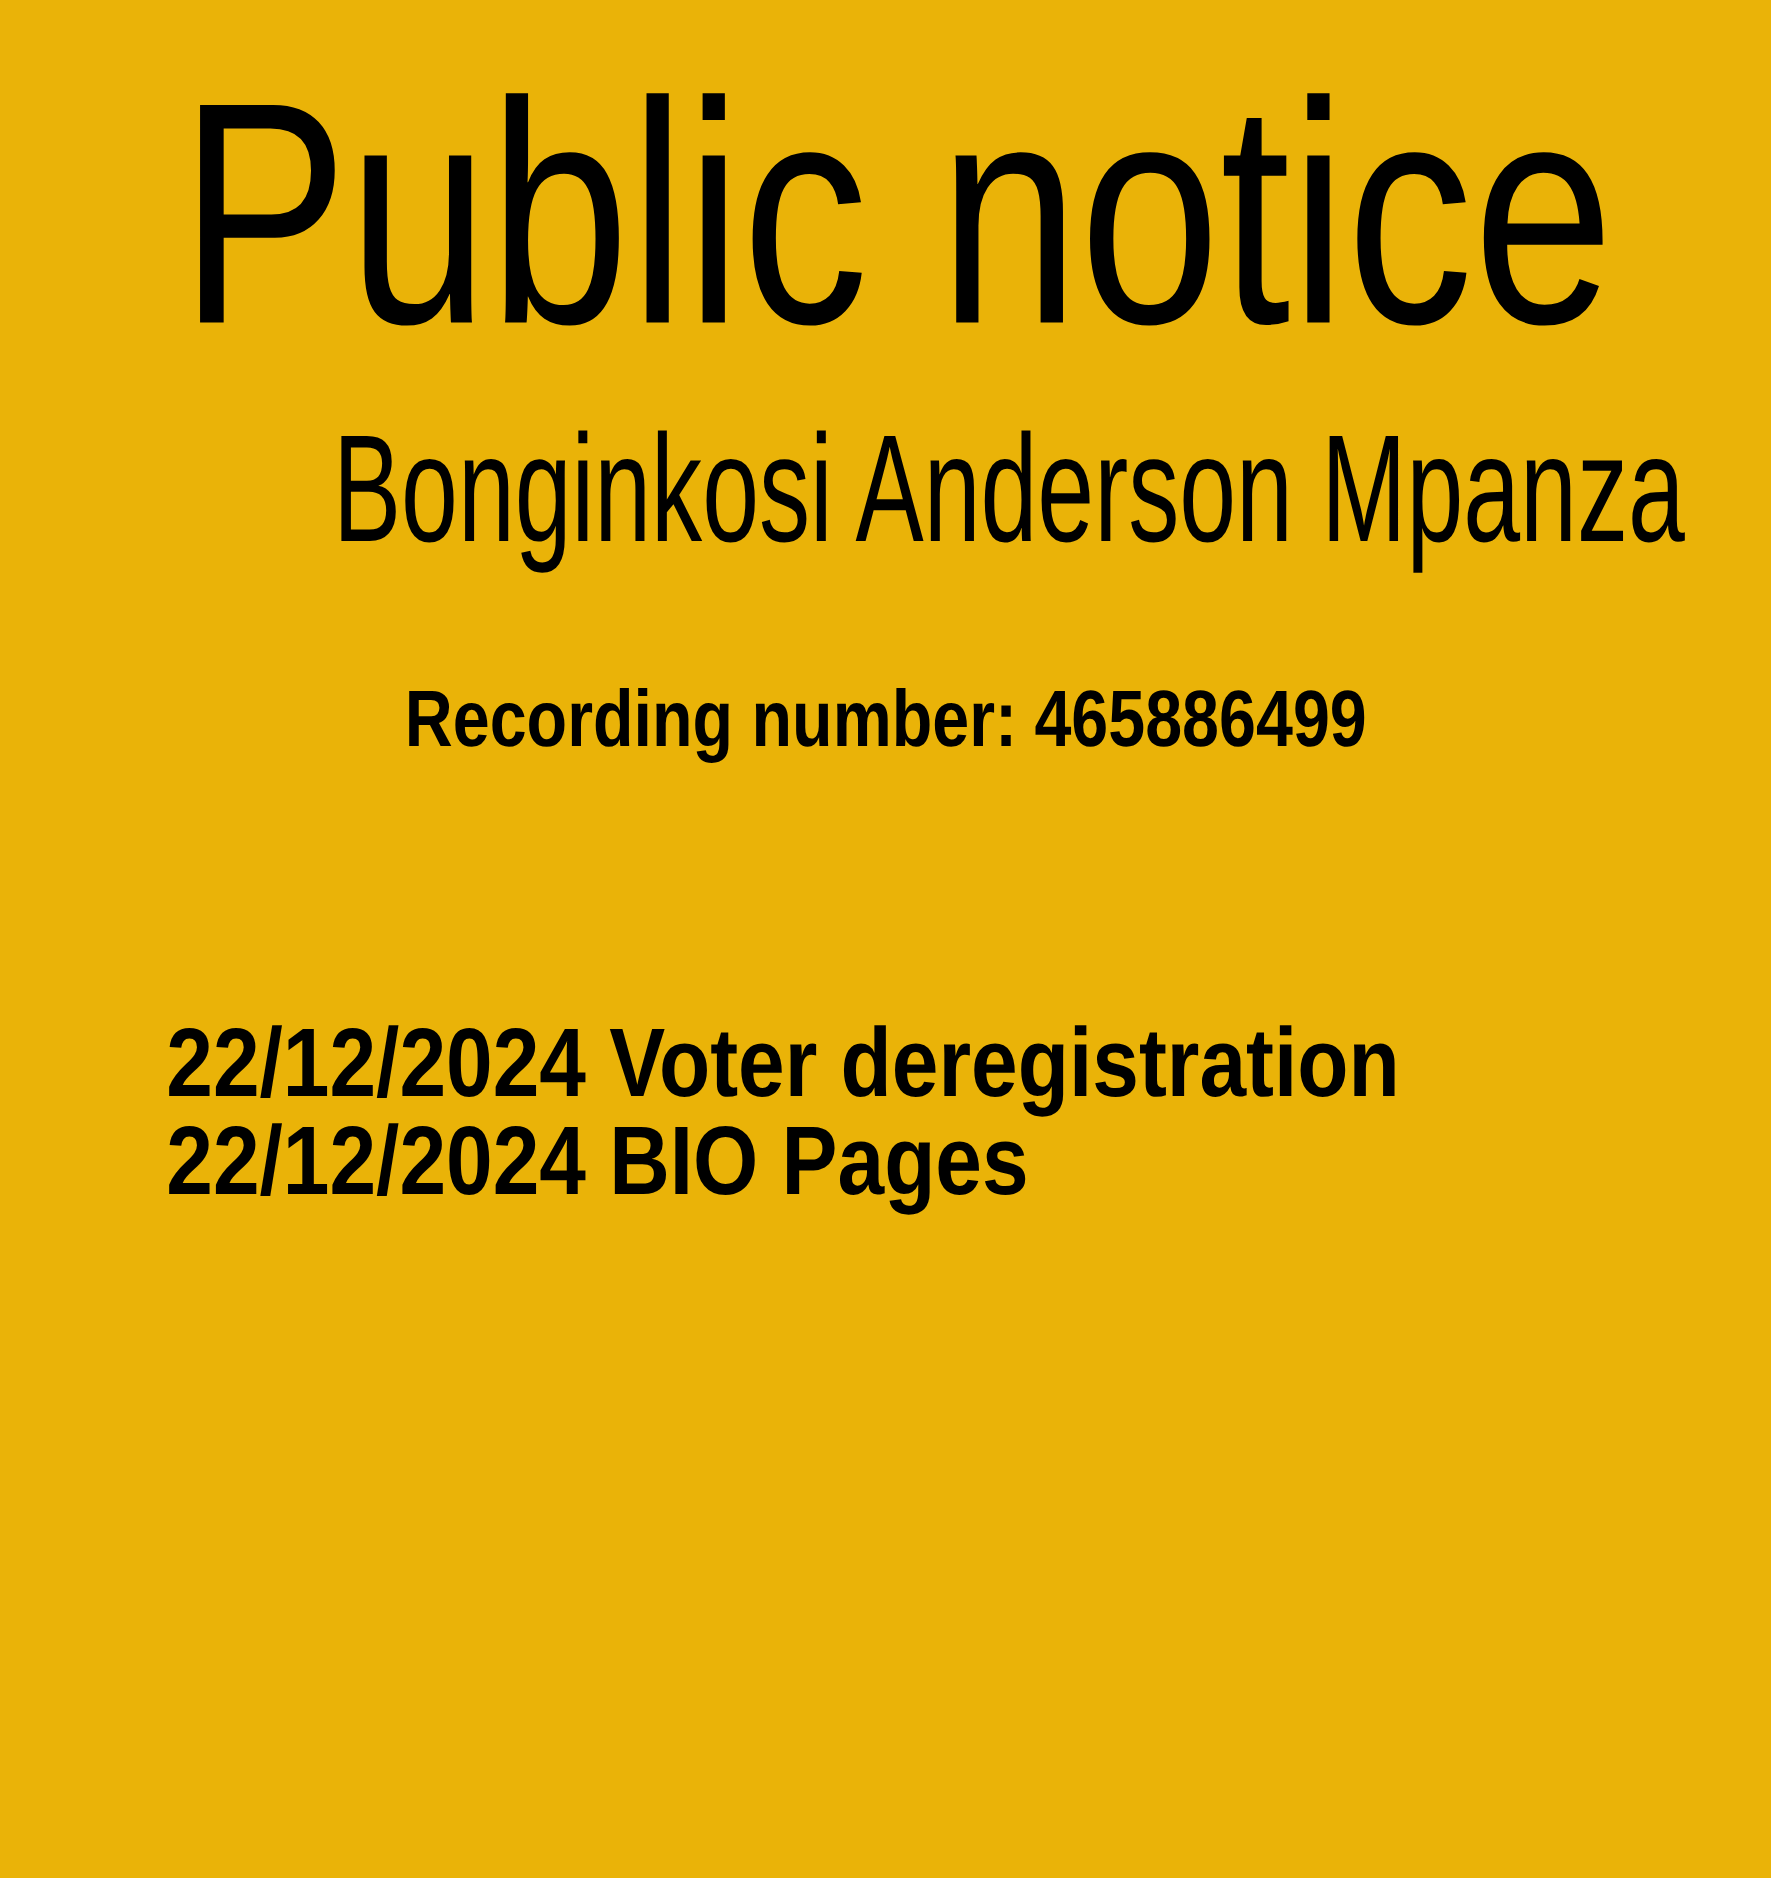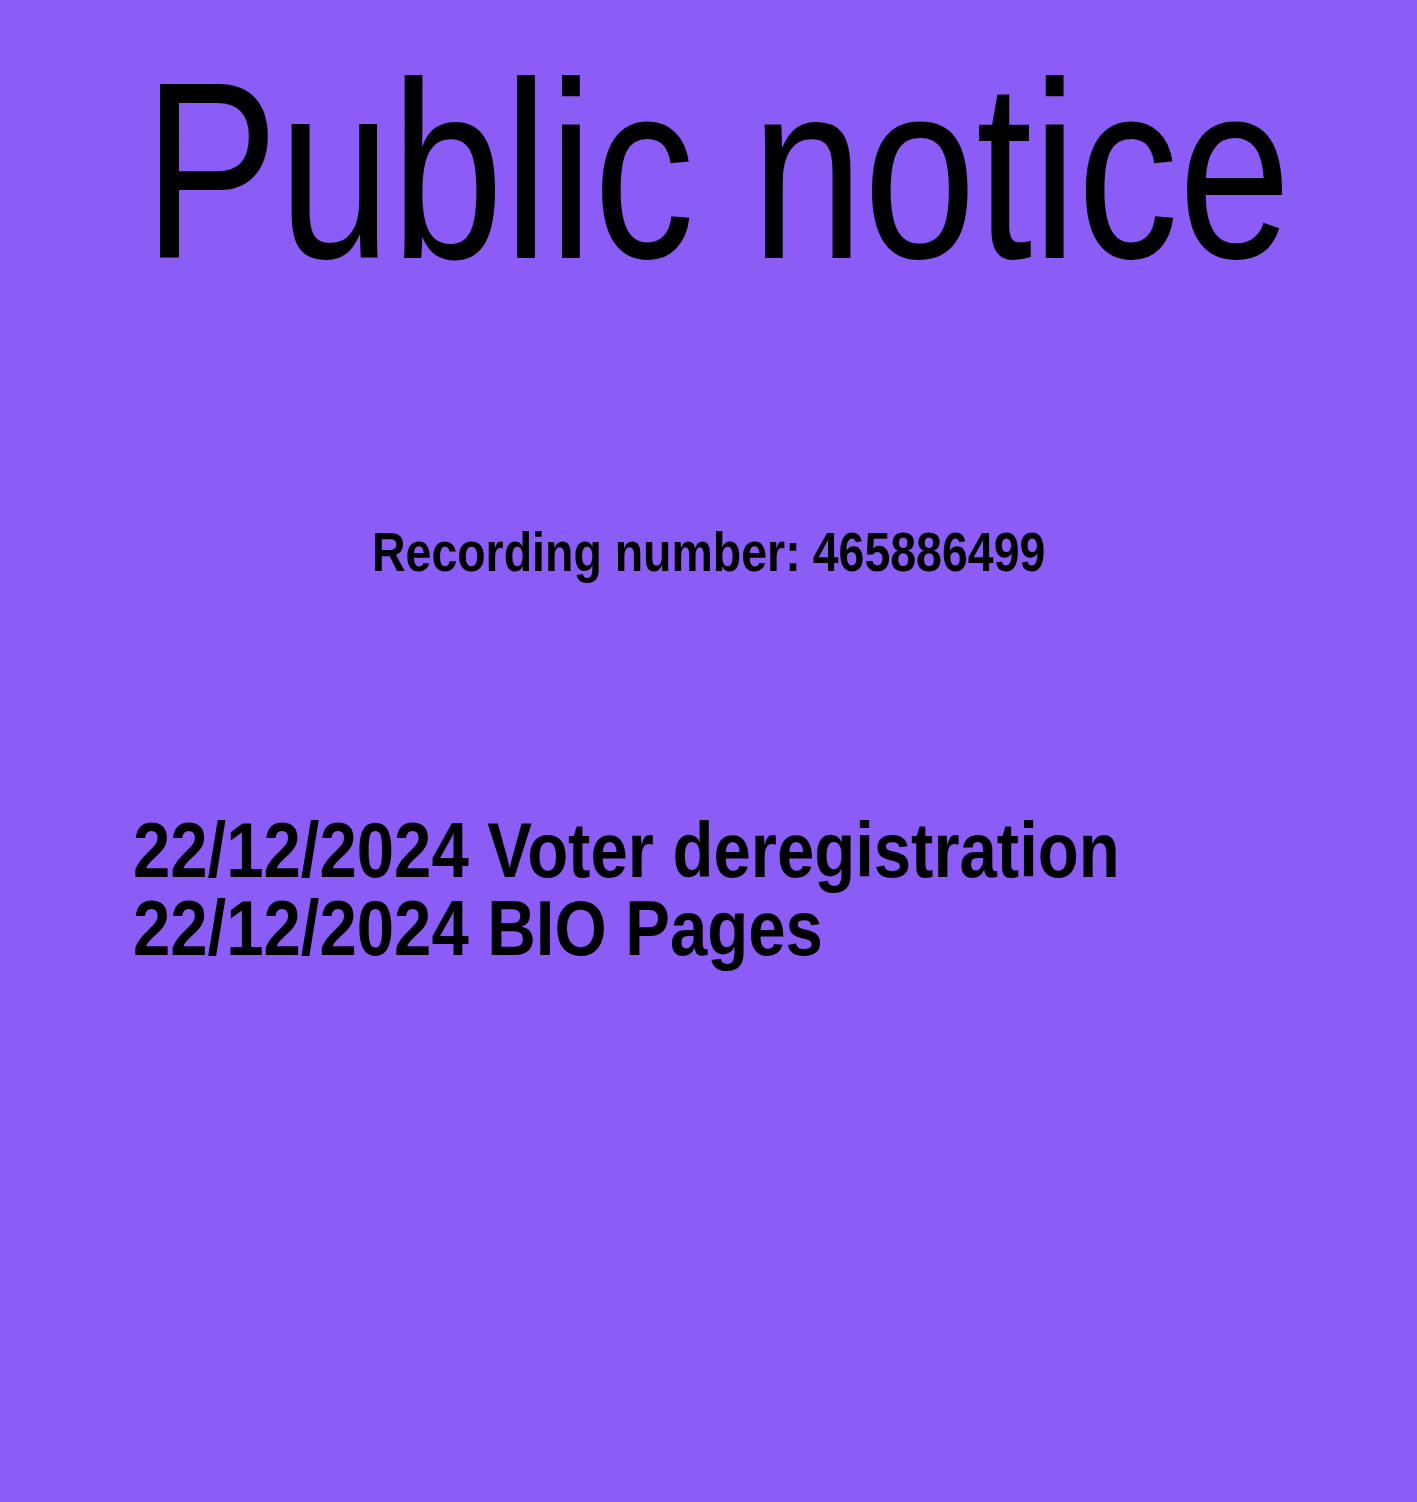--- a/index.html
+++ b/index.html
@@ -5,37 +5,37 @@
   :root{
     --ink:#000000;
     --teal:#176a6b;
     --red:#e8141c;
   }
   html,body{margin:0;padding:0;background:#ffffff;}
   .page{
     position:relative;
     width:1417px;
     height:1502px;
-    background:#8b5cf6;
+    background:#eab308;
     overflow:hidden;
     font-family:"Liberation Sans", sans-serif;
     color:var(--ink);
   }
   
   .center-row{position:absolute;left:0;width:100%;text-align:center;white-space:nowrap;}
   .scale{display:inline-block;transform-origin:center;}
   .scale-left{display:inline-block;transform-origin:left center;}
 
   .title-row{top:44px;font-size:253px;line-height:1;}
   .title-row .scale{transform:scaleX(0.80);}
 
   .name-row{top:330px;font-size:122px;line-height:1;}
   .name-row .scale{transform:scaleX(0.67);}
 
-  .recording-row{top:524px;font-size:56px;line-height:1;font-weight:bold;}
+  .recording-row{top:543px;font-size:64px;line-height:1;font-weight:bold;}
   .recording-row .scale{transform:scaleX(0.83);}
   .recording-number{margin-left:0.26em;}
 
   .heading-row{position:absolute;left:133px;top:702px;font-size:80px;line-height:1;font-weight:bold;white-space:nowrap;}
   .heading-row .scale-left{transform:scaleX(0.93);}
 
   .record-list{position:absolute;left:133px;top:812px;font-size:78px;font-weight:bold;}
   .record-row{line-height:77.5px;white-space:nowrap;}
   .record-row .scale-left{transform:scaleX(0.86);}
 
@@ -43,20 +43,23 @@
 </style>
 </head>
 <body>
 
 <div class="page">
 
   <div class="center-row title-row">
     <span class="scale">Public notice</span>
   </div>
 
+  <div class="center-row name-row">
+    <span class="scale">Bonginkosi Anderson Mpanza</span>
+  </div>
 
   <div class="center-row recording-row">
     <span class="scale"><span>Recording number:</span><span class="recording-number">465886499</span></span>
   </div>
 
 
   <div class="record-list">
     <div class="record-row">
       <span class="scale-left"><span>22/12/2024</span> <span>Voter deregistration</span></span>
     </div>

